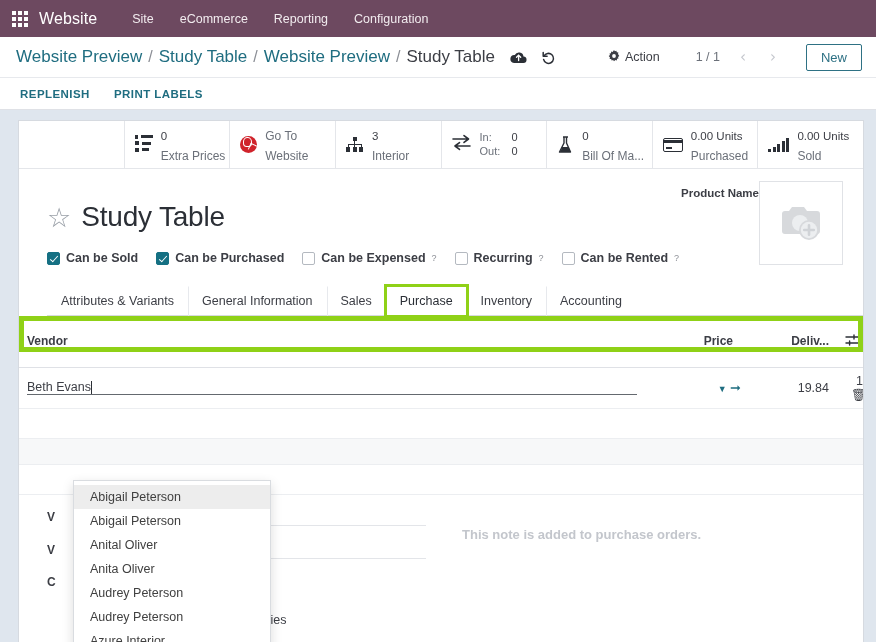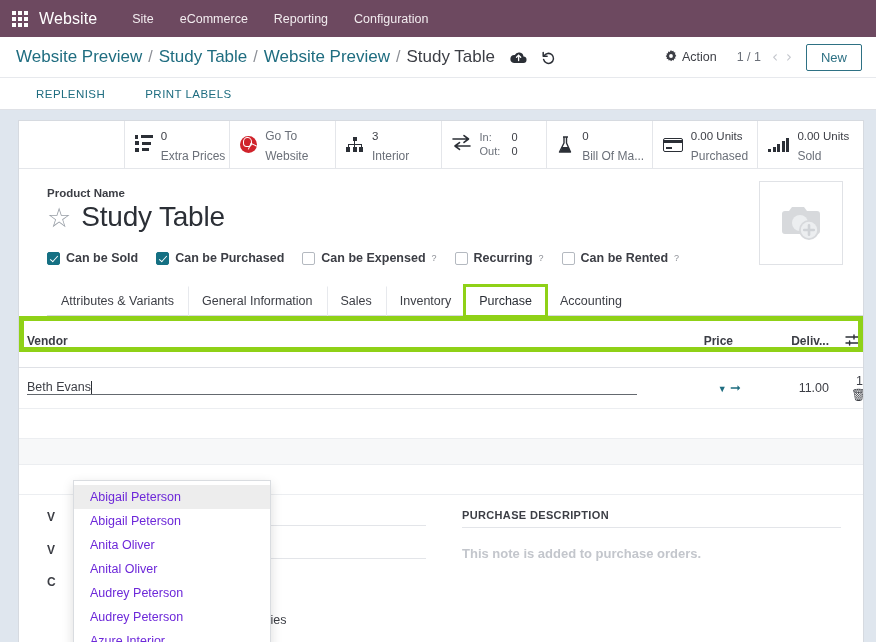--- a/index.html
+++ b/index.html
@@ -62,29 +62,29 @@
     white-space: nowrap;
   }
   .bc-item.active { color: #3c3e45; cursor: default; }
   .bc-sep { font-size: 16px; color: #8c8f96; margin: 0 6px; }
   .cp-icons { display: flex; align-items: center; gap: 14px; margin-left: 15px; }
   .cp-icon { cursor: pointer; color: #2b2f36; display: flex; align-items: center; }
   .cp-right {
     margin-left: auto;
     display: flex;
     align-items: center;
-    gap: 0;
+    gap: 16px;
   }
   .action-btn {
     display: flex; align-items: center; gap: 5px;
     font-size: 12.5px; color: #3c3e45;
     cursor: pointer; padding: 4px 8px;
     margin-right: 12px;
   }
-  .pager { font-size: 12.5px; color: #6b7079; margin-right: 7px; white-space: nowrap; }
+  .pager { font-size: 12.5px; color: #6b7079; white-space: nowrap; }
   .pager-arrow {
     font-size: 15px; color: #c3c6cc; padding: 0 4px; cursor: pointer;
     font-family: "DejaVu Sans", sans-serif;
   }
   .new-btn {
     margin-left: 10px;
     border: 1px solid #2e7184;
     color: #2e7184;
     background: #fff;
     font-size: 13px;
@@ -101,24 +101,23 @@
     border-bottom: 1px solid #dfe1e6;
     display: flex;
     align-items: center;
     padding-left: 20px;
     gap: 24px;
   }
   .subbar .lnk {
     font-size: 11.5px;
     letter-spacing: .45px;
     color: #1f6d80;
-    font-weight: 400;
+    font-weight: 700;
     cursor: pointer;
     text-transform: uppercase;
-    margin-left: 16px;
   }
 
   
   .page-body { padding: 10px 12px 0 18px; height: 573px; }
   .sheet {
     background: #fff;
     border: 1px solid #d6dae0;
     height: 562px;
     position: relative;
     overflow: hidden;
@@ -174,21 +173,21 @@
   .ic-card {
     width: 20px; height: 14px; border: 1.6px solid #2b2f36; border-radius: 2px;
     flex: none; position: relative; background: #fff;
   }
   .ic-card::before { content: ""; position: absolute; left: 0; right: 0; top: 1.4px; height: 3px; background: #2b2f36; }
   .ic-card::after { content: ""; position: absolute; left: 2px; bottom: 2px; width: 6px; height: 2px; background: #2b2f36; }
   .ic-bars { display: flex; align-items: flex-end; gap: 1.5px; height: 15px; flex: none; }
   .ic-bars i { width: 3px; background: #2b2f36; display: block; }
 
   
-  .title-area { padding: 18px 20px 0 28px; display: flex; }
+  .title-area { padding: 18px 20px 0 28px; display: flex; text-align: right; }
   .title-left { flex: 1; }
   .fld-label { font-size: 11.5px; color: #3c3e45; font-weight: 600; margin-bottom: 2px; }
   .title-row { display: flex; align-items: center; gap: 10px; }
   .star { font-size: 27px; color: #9aa0a8; line-height: 1; cursor: pointer;
           font-family: "DejaVu Sans", sans-serif; }
   .prod-name { font-size: 28px; color: #2b2f36; font-weight: 400; letter-spacing: -.2px; }
 
   .checks { display: flex; align-items: center; gap: 18px; margin-top: 18px; flex-wrap: nowrap; }
   .chk { display: flex; align-items: center; gap: 6px; cursor: pointer; white-space: nowrap; }
   .box { width: 13px; height: 13px; border: 1px solid #b4b9c0; background: #fff;
@@ -278,21 +277,21 @@
     position: absolute;
     left: 54px; top: 359px;
     width: 198px;
     background: #fff;
     border: 1px solid #d9dce0;
     box-shadow: 0 4px 11px rgba(0,0,0,.14);
     z-index: 60;
     padding: 4px 0 6px;
   }
   .dd-item {
-    font-size: 12.5px; color: #6d28d9; padding: 5px 14px 5px 16px; cursor: pointer;
+    font-size: 12.5px; color: #404040; padding: 5px 14px 5px 16px; cursor: pointer;
     white-space: nowrap; overflow: hidden; text-overflow: ellipsis;
   }
   .dd-item.hover { background: #ededed; }
 </style>
 </head>
 <body>
 
 <div class="navbar">
   <div class="apps-grid">
     <i></i>
@@ -515,22 +514,22 @@
         <circle cx="36" cy="31" r="8.2" fill="#eceef0"></circle>
         <path d="M36 26.2v9.6M31.2 31h9.6" stroke="#d0d3d7" stroke-width="2.6" stroke-linecap="round"></path>
       </svg>
     </div>
   </div>
 
   <div class="tabs">
     <div class="tab">Attributes &amp; Variants</div>
     <div class="tab">General Information</div>
     <div class="tab">Sales</div>
+    <div class="tab sel">Purchase</div>
     <div class="tab">Inventory</div>
-    <div class="tab sel">Purchase</div>
     <div class="tab">Accounting</div>
   </div>
 
   <div class="o2m">
     <div class="hl-band"></div>
     <table class="vtab">
       <colgroup>
             <col style="width:auto">
             <col style="width:96px">
             <col style="width:96px">
@@ -554,21 +553,21 @@
           <td>
             <div class="cell-edit" style="display:flex;align-items:center;">
               <span style="font-size:12.5px;color:#3c3e45;">Beth Evans</span>
                   <span class="caret-blink"></span>
             </div>
           </td>
           <td class="num" style="padding-right:0">
             <span class="dd-caret">▼</span>
             <span class="internal-link">➞</span>
           </td>
-          <td class="num">11.00</td>
+          <td class="num">19.84</td>
           <td class="num" style="padding-right:0">
             <span>1</span>
             <span class="trash">🗑</span>
           </td>
         </tr>
         <tr class="blank">
           <td colspan="4"></td>
         </tr>
         <tr class="sep">
           <td colspan="4"></td>
@@ -599,30 +598,29 @@
           <span class="t">ties</span>
         </label>
         <label class="radio-item">
           <span class="radio on"></span>
           <span class="t">On received quantities</span>
         </label>
       </div>
     </div>
 
     <div class="rcol">
-      <div class="sec-title">PURCHASE DESCRIPTION</div>
       <div class="sec-note">This note is added to purchase orders.</div>
     </div>
   </div>
 
   <div class="dropdown">
     <div class="dd-item hover">Abigail Peterson</div>
     <div class="dd-item">Abigail Peterson</div>
+    <div class="dd-item">Anital Oliver</div>
     <div class="dd-item">Anita Oliver</div>
-    <div class="dd-item">Anital Oliver</div>
     <div class="dd-item">Audrey Peterson</div>
     <div class="dd-item">Audrey Peterson</div>
     <div class="dd-item">Azure Interior</div>
 
   </div>
 
 </div>
 </div>
 
 </body></html>

